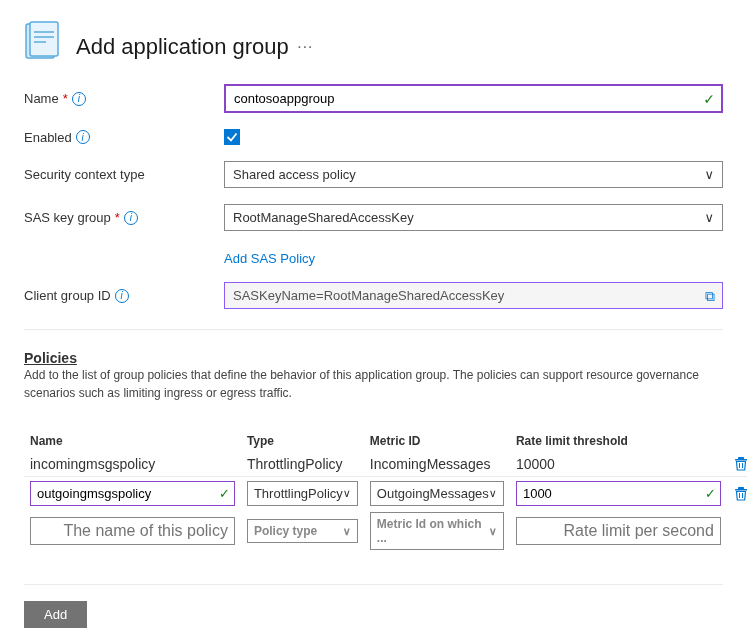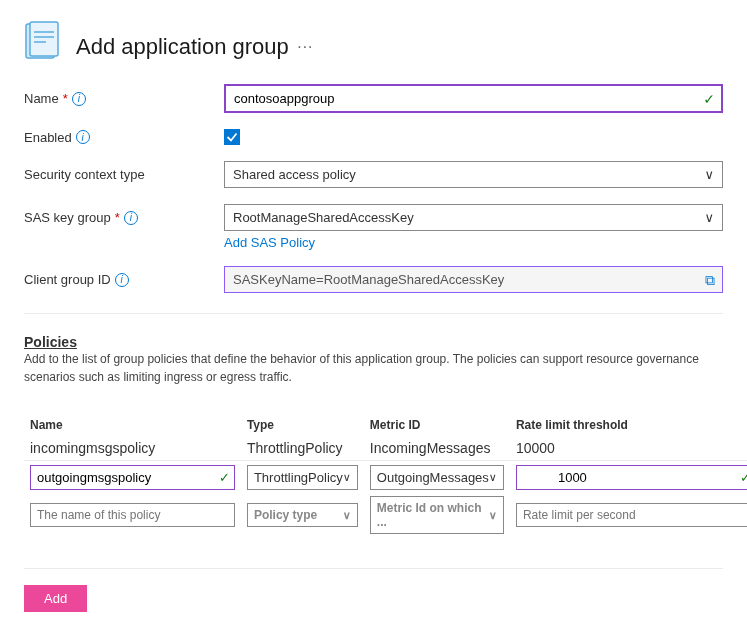--- a/index.html
+++ b/index.html
@@ -26,21 +26,21 @@
     .input-box-wrapper { position: relative; }
     .input-box-wrapper .check-icon { position: absolute; right: 8px; top: 50%; transform: translateY(-50%); color: #107c10; font-size: 14px; }
 
     .select-box { border: 1px solid #8a8886; padding: 5px 8px; font-size: 13px; width: 100%; background: #fff; display: flex; align-items: center; justify-content: space-between; cursor: pointer; }
     .select-box .chevron { color: #333; }
 
     .checkbox-wrapper { display: flex; align-items: center; }
     .checkbox { width: 16px; height: 16px; background: #0078d4; border: 1px solid #0078d4; display: flex; align-items: center; justify-content: center; cursor: pointer; }
     .checkbox svg { width: 12px; height: 12px; }
 
-    .add-link { color: #0078d4; font-size: 13px; cursor: pointer; text-decoration: none; display: block; margin-top: 4px; }
+    .add-link { color: #0078d4; font-size: 13px; cursor: pointer; text-decoration: none; display: block; margin-top: 20px; }
 
     .copy-input-wrapper { position: relative; }
     .copy-input-wrapper input { border: 1px solid #8b5cf6; padding: 5px 32px 5px 8px; font-size: 13px; width: 100%; background: #f5f5f5; color: #555; outline: none; }
     .copy-icon { position: absolute; right: 8px; top: 50%; transform: translateY(-50%); color: #0078d4; cursor: pointer; font-size: 14px; }
 
     .policies-section { margin-top: 8px; }
     .policies-section h2 { font-size: 14px; font-weight: 600; margin-bottom: 0; text-decoration: underline; }
     .policies-description { font-size: 12px; color: #444; line-height: 1.5; margin-bottom: 28px; }
 
     .policies-table { width: 100%; border-collapse: collapse; }
@@ -59,32 +59,32 @@
     .cell-text { font-size: 14px; color: #333; }
 
     .inline-input-wrapper { position: relative; border: 1px solid #8a44c8; display: flex; align-items: center; }
     .inline-input-wrapper input { border: none; padding: 4px 6px; font-size: 13px; outline: none; flex: 1; }
     .inline-input-wrapper .check-icon { color: #107c10; padding-right: 4px; font-size: 13px; }
 
     .inline-select { border: 1px solid #8a8886; padding: 4px 6px; font-size: 13px; display: flex; align-items: center; justify-content: space-between; cursor: pointer; background: #fff; }
     .inline-select .chevron { color: #333; font-size: 11px; }
 
     .inline-rate-wrapper { position: relative; border: 1px solid #8a44c8; display: flex; align-items: center; }
-    .inline-rate-wrapper input { border: none; padding: 4px 6px; font-size: 13px; outline: none; flex: 1; margin-left: 35px; }
+    .inline-rate-wrapper input { border: none; padding: 4px 6px; font-size: 13px; outline: none; flex: 1; }
     .inline-rate-wrapper .check-icon { color: #107c10; padding-right: 4px; font-size: 13px; }
 
     .placeholder-row td { padding: 2px 6px; }
-    .placeholder-row .ph-input { border: 1px solid #8a8886; padding: 4px 6px; font-size: 12px; color: #888; background: #fff; width: 100%; }
+    .placeholder-row .ph-input { border: 1px solid #8a8886; padding: 4px 6px; font-size: 16px; color: #888; background: #fff; width: 100%; text-align: right; }
     .placeholder-row .ph-select { border: 1px solid #8a8886; padding: 4px 6px; font-size: 12px; color: #888; display: flex; align-items: center; justify-content: space-between; background: #fff; cursor: pointer; font-weight: bold; }
     .placeholder-row .ph-select .chevron { color: #888; font-size: 11px; }
 
     .delete-icon { color: #0078d4; cursor: pointer; font-size: 16px; display: flex; align-items: center; justify-content: center; }
 
     .footer-bar { border-top: 1px solid #edebe9; margin-top: 32px; padding-top: 16px; }
-    .add-button { background: #ec4899; color: #fff; border: none; padding: 6px 20px; font-size: 13px; cursor: pointer; font-family: 'Segoe UI', Arial, sans-serif; }
+    .add-button { background: #737373; color: #fff; border: none; padding: 6px 20px; font-size: 13px; cursor: pointer; font-family: 'Segoe UI', Arial, sans-serif; }
 
     .divider { border: none; border-top: 1px solid #edebe9; margin: 20px 0; }
   </style>
 </head>
 <body>
 
 <div class="page">
 
   <div class="header">
     <div class="header-icon">

